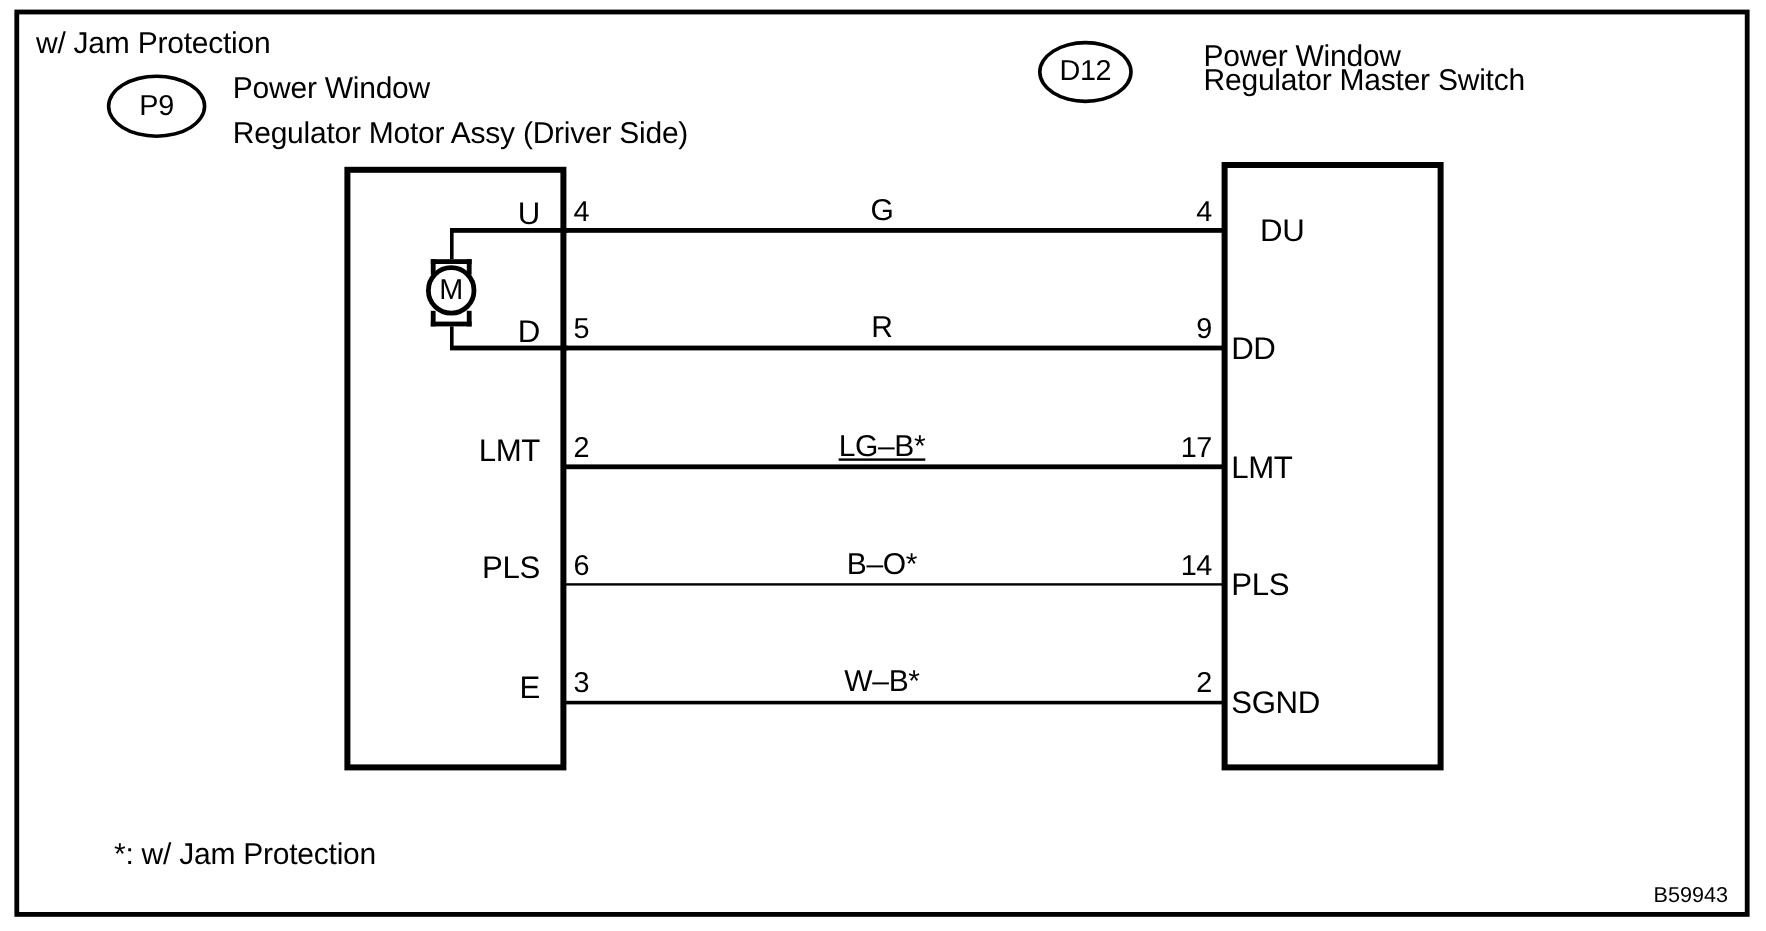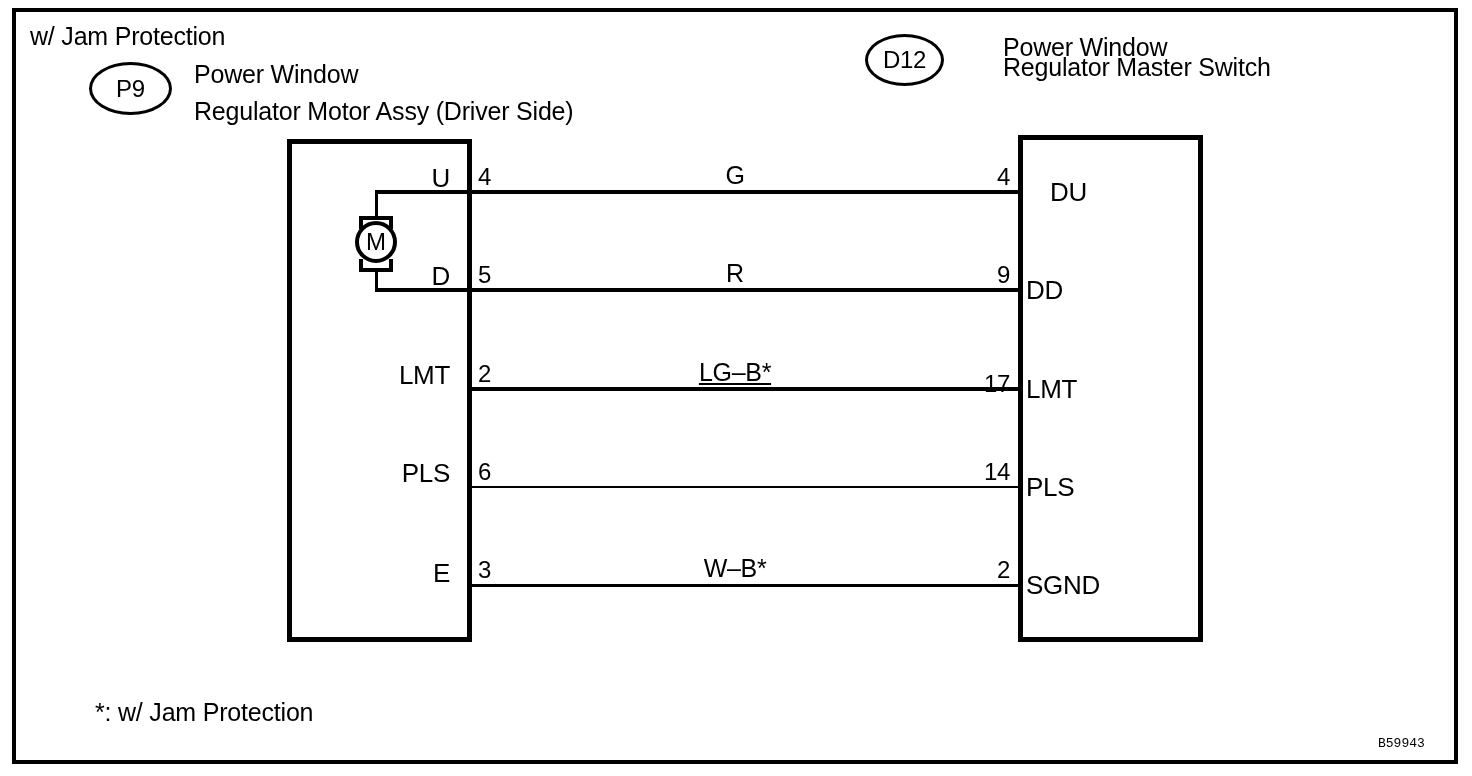--- a/index.html
+++ b/index.html
@@ -46,22 +46,22 @@
     letter-spacing: -0.2px;
   }
   .note {
     position: absolute;
     font-size: 25px;
     white-space: nowrap;
     letter-spacing: -0.2px;
   }
   .code {
     position: absolute;
-    font-family: Liberation Mono, monospace;
-    font-size: 13px;
+    font-family: Liberation Sans, sans-serif;
+    font-size: 18px;
     letter-spacing: 0px;
     white-space: nowrap;
   }
 
   
   .conn-ellipse {
     position: absolute;
     border: 3px solid #000000;
     border-radius: 50%;
     box-sizing: border-box;
@@ -194,26 +194,27 @@
   <div class="pin-name right-align" style="left:330px; top:261px; width:120px;">D</div>
   <div class="pin-num" style="left:478px; top:261px;">5</div>
   <div class="wire-label" style="left:560px; top:259px; width:350px;">R</div>
   <div class="pin-num num-right" style="left:880px; top:261px; width:130px;">9</div>
   <div class="pin-name" style="left:1026px; top:275px;">DD</div>
   <div class="wire wire-thick" style="left:470px; top:288px; width:552px;"></div>
 
   <div class="pin-name right-align" style="left:310px; top:360px; width:140px;">LMT</div>
   <div class="pin-num" style="left:478px; top:360px;">2</div>
   <div class="wire-label" style="left:560px; top:358px; width:350px;text-decoration:underline;">LG–B*</div>
-  <div class="pin-num num-right" style="left:880px; top:360px; width:130px;margin-top:10px;">17</div>
+  <div class="pin-num num-right" style="left:880px; top:360px; width:130px;">17</div>
   <div class="pin-name" style="left:1026px; top:374px;">LMT</div>
   <div class="wire wire-thick" style="left:470px; top:387px; width:552px;"></div>
 
   <div class="pin-name right-align" style="left:310px; top:458px; width:140px;">PLS</div>
   <div class="pin-num" style="left:478px; top:458px;">6</div>
+  <div class="wire-label" style="left:560px; top:456px; width:350px;">B–O*</div>
   <div class="pin-num num-right" style="left:880px; top:458px; width:130px;">14</div>
   <div class="pin-name" style="left:1026px; top:472px;">PLS</div>
   <div class="wire wire-hair" style="left:470px; top:486px; width:552px;"></div>
 
   <div class="pin-name right-align" style="left:330px; top:558px; width:120px;">E</div>
   <div class="pin-num" style="left:478px; top:556px;">3</div>
   <div class="wire-label" style="left:560px; top:554px; width:350px;">W–B*</div>
   <div class="pin-num num-right" style="left:880px; top:556px; width:130px;">2</div>
   <div class="pin-name" style="left:1026px; top:570px;">SGND</div>
   <div class="wire wire-thin" style="left:470px; top:584px; width:552px;"></div>

